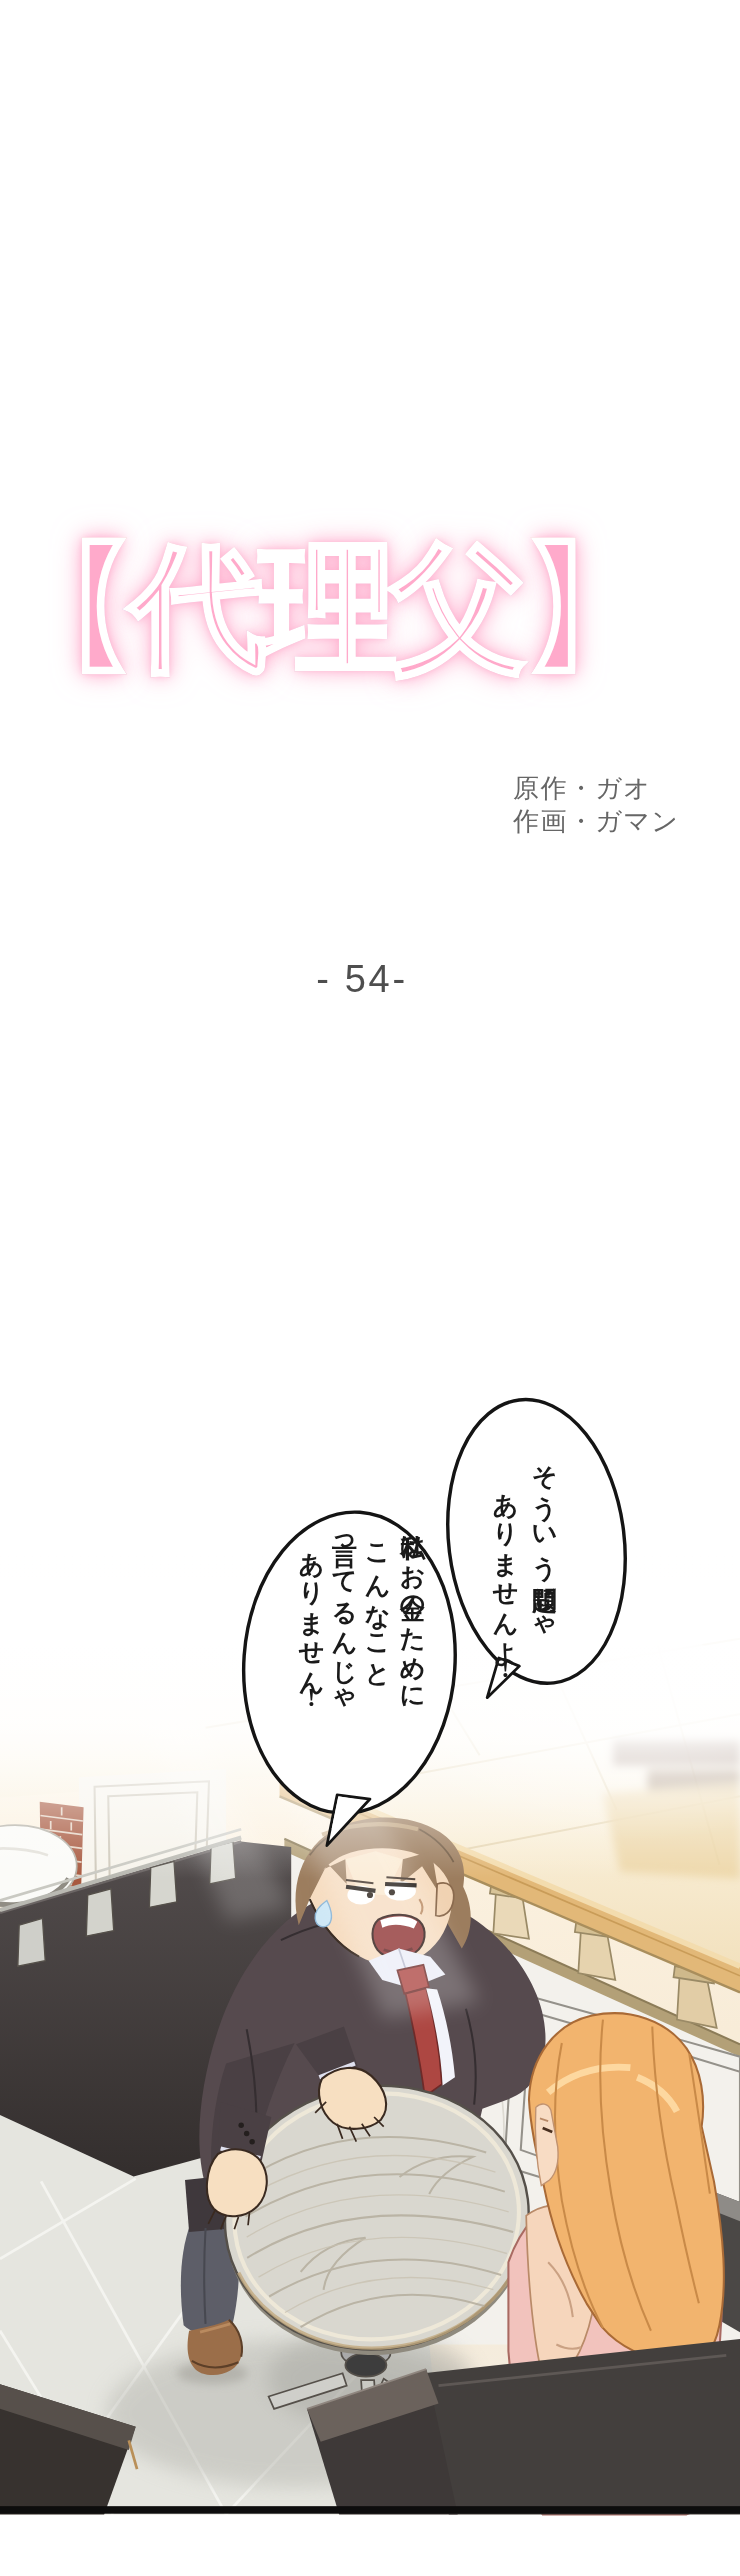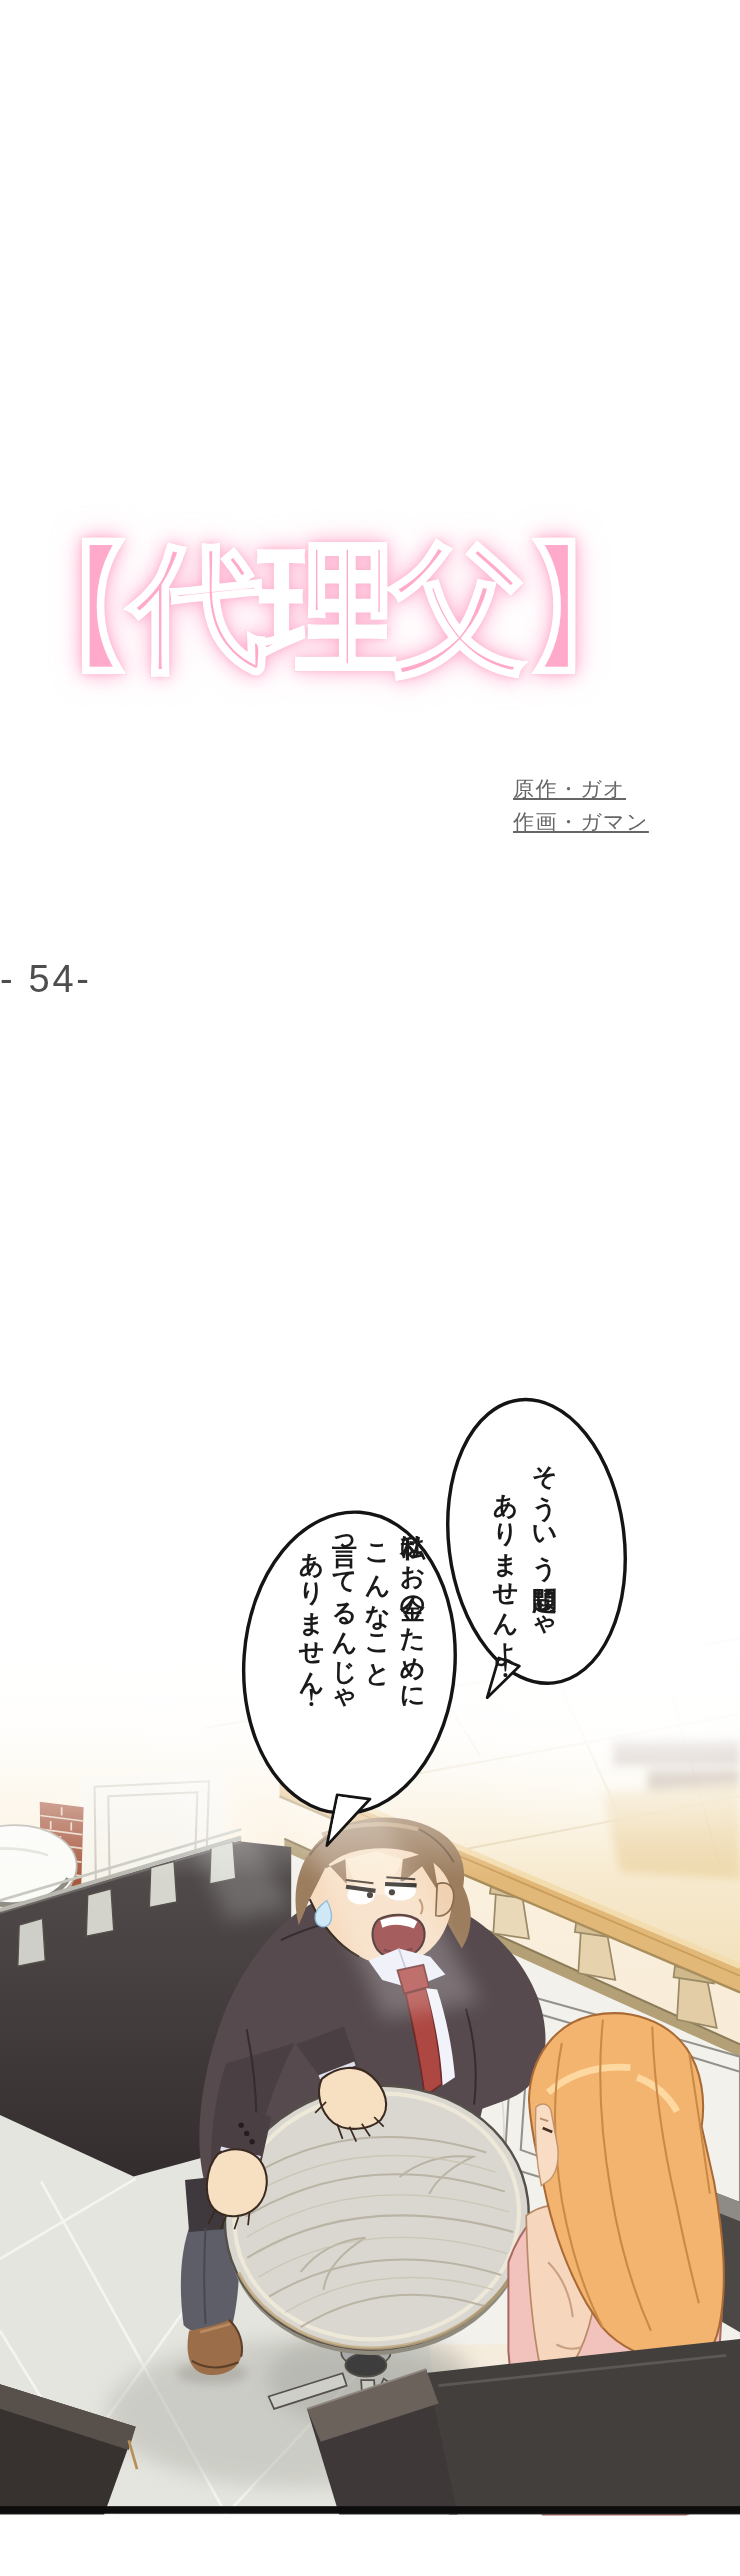--- a/index.html
+++ b/index.html
@@ -18,24 +18,24 @@
     font-size:137px; font-weight:bold; letter-spacing:-6.9px; line-height:1.25;
     background:linear-gradient(180deg,var(--title-gradient-top) 4%,var(--title-gradient-mid) 46%,var(--title-gradient-bottom) 88%);
     -webkit-background-clip:text; background-clip:text;
     color:var(--title-gradient-mid); -webkit-text-fill-color:transparent;
     -webkit-text-stroke:3.4px #ffffff;
     text-shadow:0 0 6.9px var(--title-glow),0 0 18px var(--title-glow),0 0 30px rgba(255,170,205,.65);
     white-space:nowrap;
   }
   #credits{
     left:513px; top:772px; color:var(--credits-text);
-    font-size:21px; line-height:33px; letter-spacing:1.4px; font-weight:500;text-decoration:underline;
+    font-size:26px; line-height:33px; letter-spacing:1.4px; font-weight:500;
   }
   #chapter{
-    left:0; right:16px; top:958px; 
+    left:0; right:16px; top:958px; text-align:center;
     color:var(--chapter-text); font-size:38px; letter-spacing:2.7px; font-weight:500;
   }
 
   
   #scene-svg{left:0; top:1337px; width:740px; height:1179px; z-index:1;}
 
   
   .vcol{
     position:absolute; z-index:3; width:33px; text-align:center;
     writing-mode:vertical-rl; text-orientation:upright;

